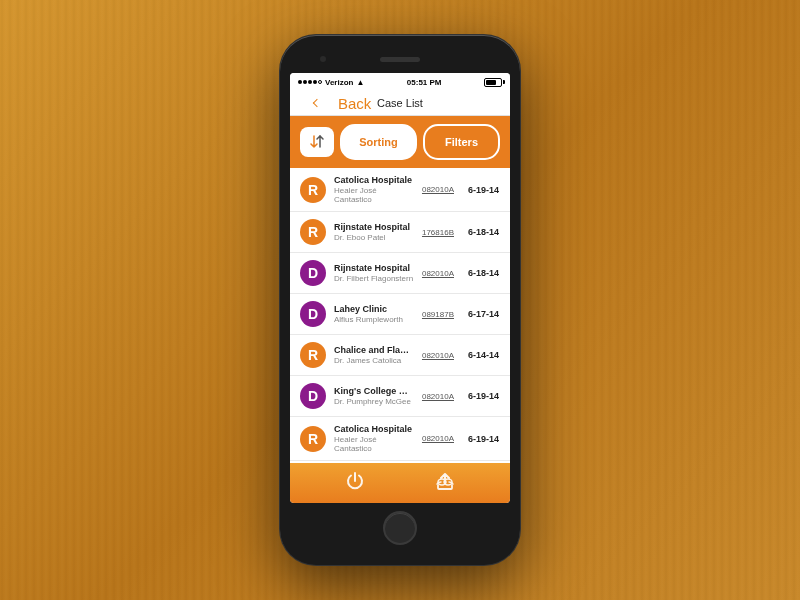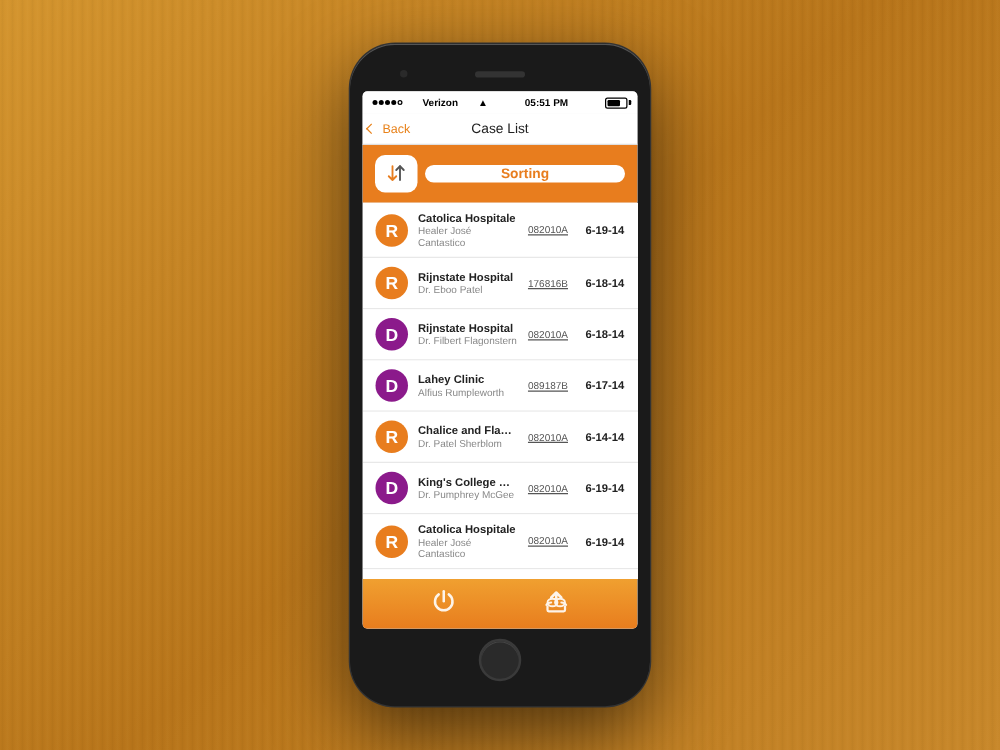--- a/index.html
+++ b/index.html
@@ -90,21 +90,21 @@
       padding: 3px 8px;
       font-size: 8px;
       font-weight: 600;
       color: #000;
       height: 18px;
     }
 
     .status-left {
       display: flex;
       align-items: center;
-      gap: 16px;
+      gap: 3px;
     }
 
     .status-dots {
       display: flex;
       gap: 1px;
     }
 
     .status-dot {
       width: 4px;
       height: 4px;
@@ -159,27 +159,27 @@
       padding: 6px 10px;
       display: flex;
       align-items: center;
       justify-content: center;
       border-bottom: 1px solid #e0e0e0;
       position: relative;
     }
 
     .nav-back {
       position: absolute;
-      left: 4px;
+      left: 24px;
       display: flex;
       align-items: center;
       color: #e8821a;
-      font-size: 10px;
+      font-size: 15px;
       font-weight: 500;
-      gap: 4px;
+      gap: 16px;
     }
 
     .nav-title {
       font-size: 11px;
       font-weight: 400;
       color: #222;
     }
 
     
     .toolbar {
@@ -196,21 +196,21 @@
       background: #fff;
       border-radius: 8px;
       display: flex;
       align-items: center;
       justify-content: center;
       flex-shrink: 0;
     }
 
     .toolbar-btn {
       flex: 1;
-      height: 14px;
+      height: 36px;
       border-radius: 15px;
       border: 2px solid #fff;
       background: transparent;
       color: #fff;
       font-size: 11px;
       font-weight: 700;
       display: flex;
       align-items: center;
       justify-content: center;
       cursor: pointer;
@@ -375,20 +375,21 @@
 
     <div class="toolbar">
       <div class="sort-icon-btn">
         <svg width="16" height="16" viewBox="0 0 16 16">
           <path d="M5 2 L5 13 M5 13 L2 10 M5 13 L8 10" stroke="#e87d1e" stroke-width="1.5" fill="none" stroke-linecap="round" stroke-linejoin="round"></path>
           <path d="M11 2 L11 13" stroke="#555" stroke-width="1.5" fill="none" stroke-linecap="round"></path>
           <path d="M8 5 L11 2 L14 5" stroke="#555" stroke-width="1.5" fill="none" stroke-linecap="round" stroke-linejoin="round"></path>
         </svg>
       </div>
       <div class="toolbar-btn active">Sorting</div>
+      <div class="toolbar-btn">Filters</div>
     </div>
 
     <div class="case-list" id="case-list-container">
     <div class="case-item">
     <div class="case-badge badge-r">R</div>
     <div class="case-info">
       <div class="case-hospital">Catolica Hospitale</div>
       <div class="case-doctor">Healer José Cantastico</div>
     </div>
     <div class="case-code">082010A</div>
@@ -418,21 +419,21 @@
       <div class="case-hospital">Lahey Clinic</div>
       <div class="case-doctor">Alfius Rumpleworth</div>
     </div>
     <div class="case-code">089187B</div>
     <div class="case-date">6-17-14</div>
   </div>
         <div class="case-item">
     <div class="case-badge badge-r">R</div>
     <div class="case-info">
       <div class="case-hospital">Chalice and Flame Clinic</div>
-      <div class="case-doctor">Dr. Patel Sherblom</div>
+      <div class="case-doctor">Dr. James Catolica</div>
     </div>
     <div class="case-code">082010A</div>
     <div class="case-date">6-14-14</div>
   </div>
         <div class="case-item">
     <div class="case-badge badge-d">D</div>
     <div class="case-info">
       <div class="case-hospital">King's College Hospital</div>
       <div class="case-doctor">Dr. Pumphrey McGee</div>
     </div>

